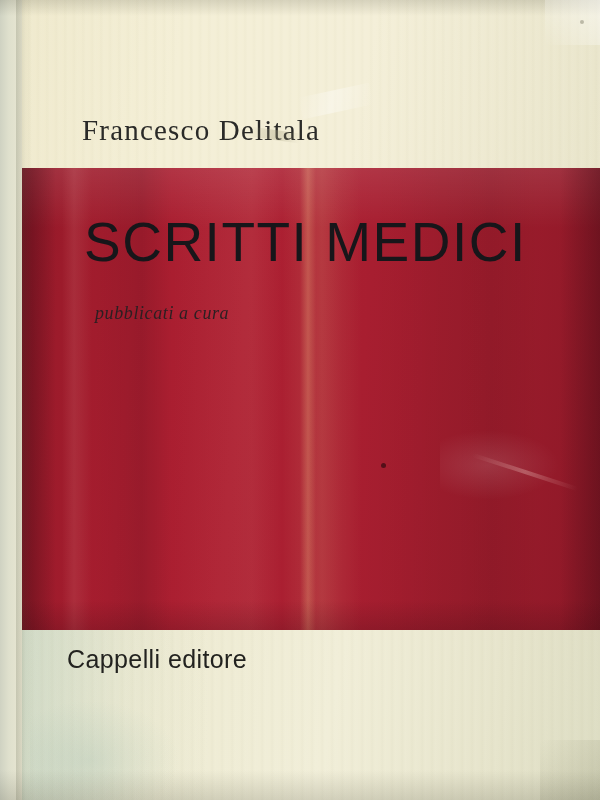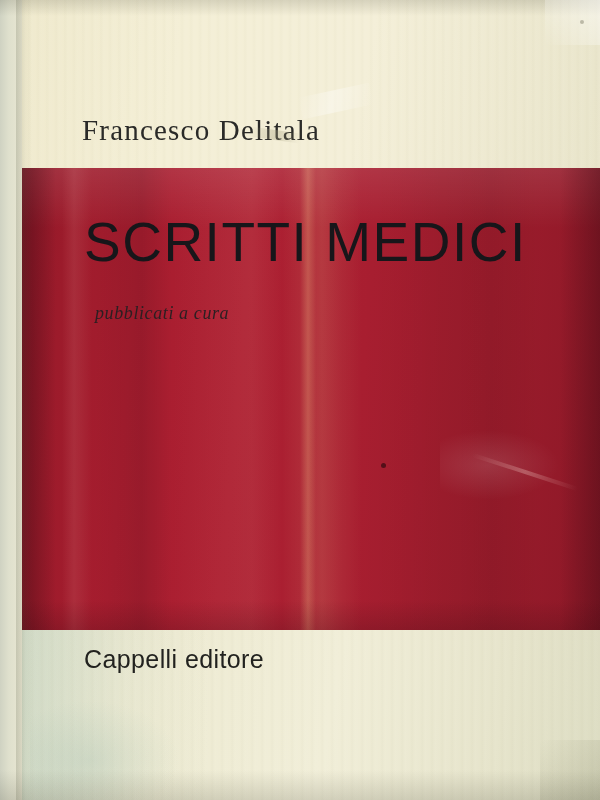--- a/index.html
+++ b/index.html
@@ -220,21 +220,21 @@
     font-style: italic;
     font-size: 18px;
     line-height: 26px;
     color: #2b1f22;
     letter-spacing: .6px;
     margin-left: 24px;
   }
   .txt-subtitle div { white-space: nowrap; }
   .txt-publisher {
     position: absolute;
-    left: 84px;
+    left: 67px;
     top: 645px;
     font-family: "Liberation Sans", sans-serif;
     font-size: 25px;
     letter-spacing: .4px;
     color: #22221f;
     white-space: nowrap;
   }
 
   
   .mark {

